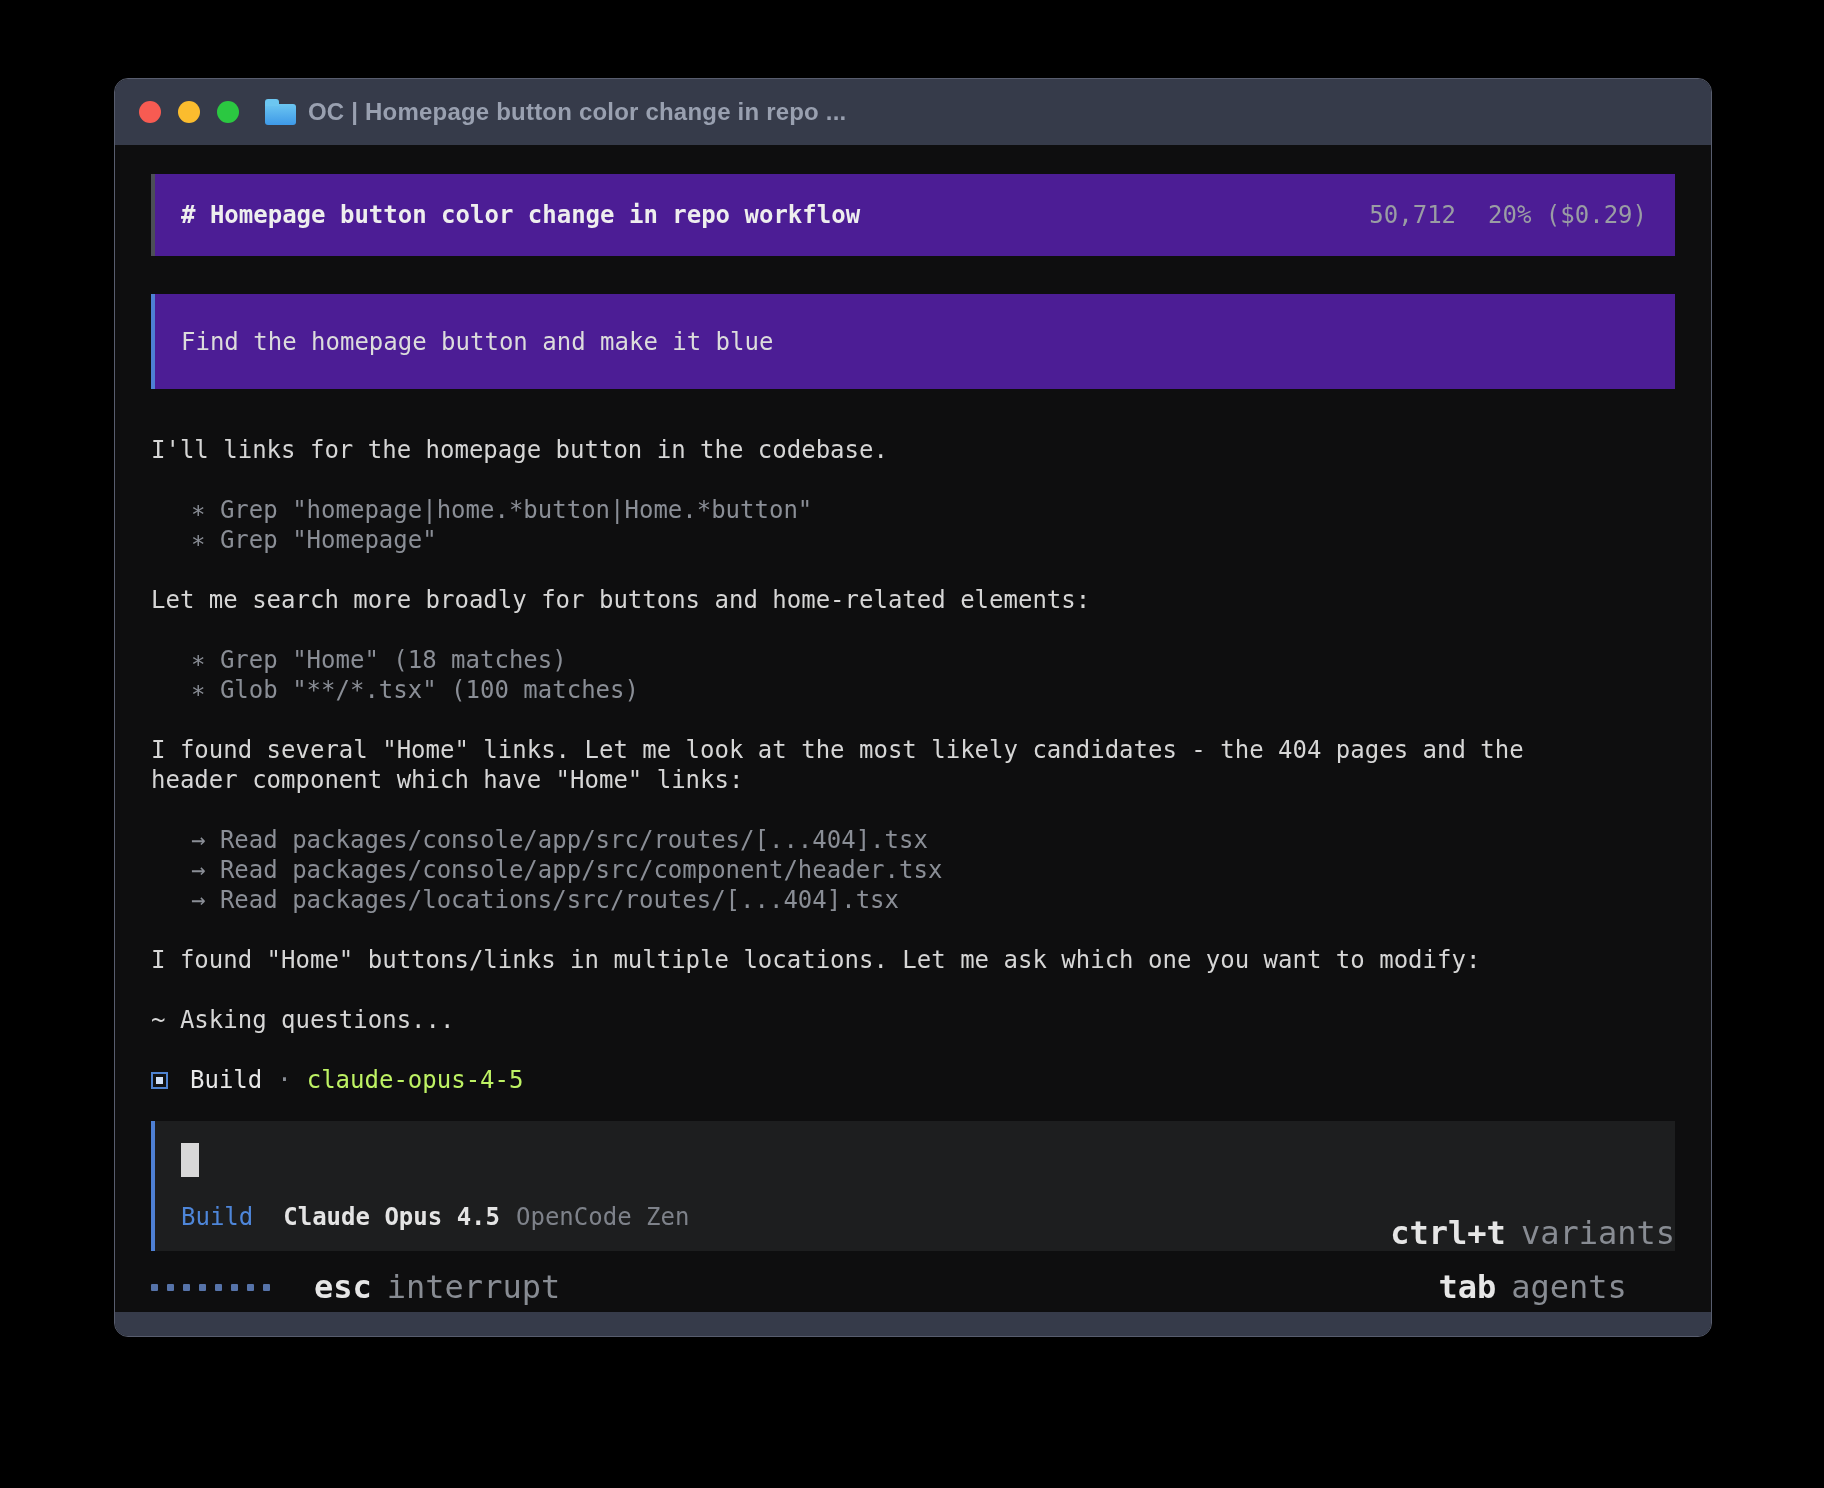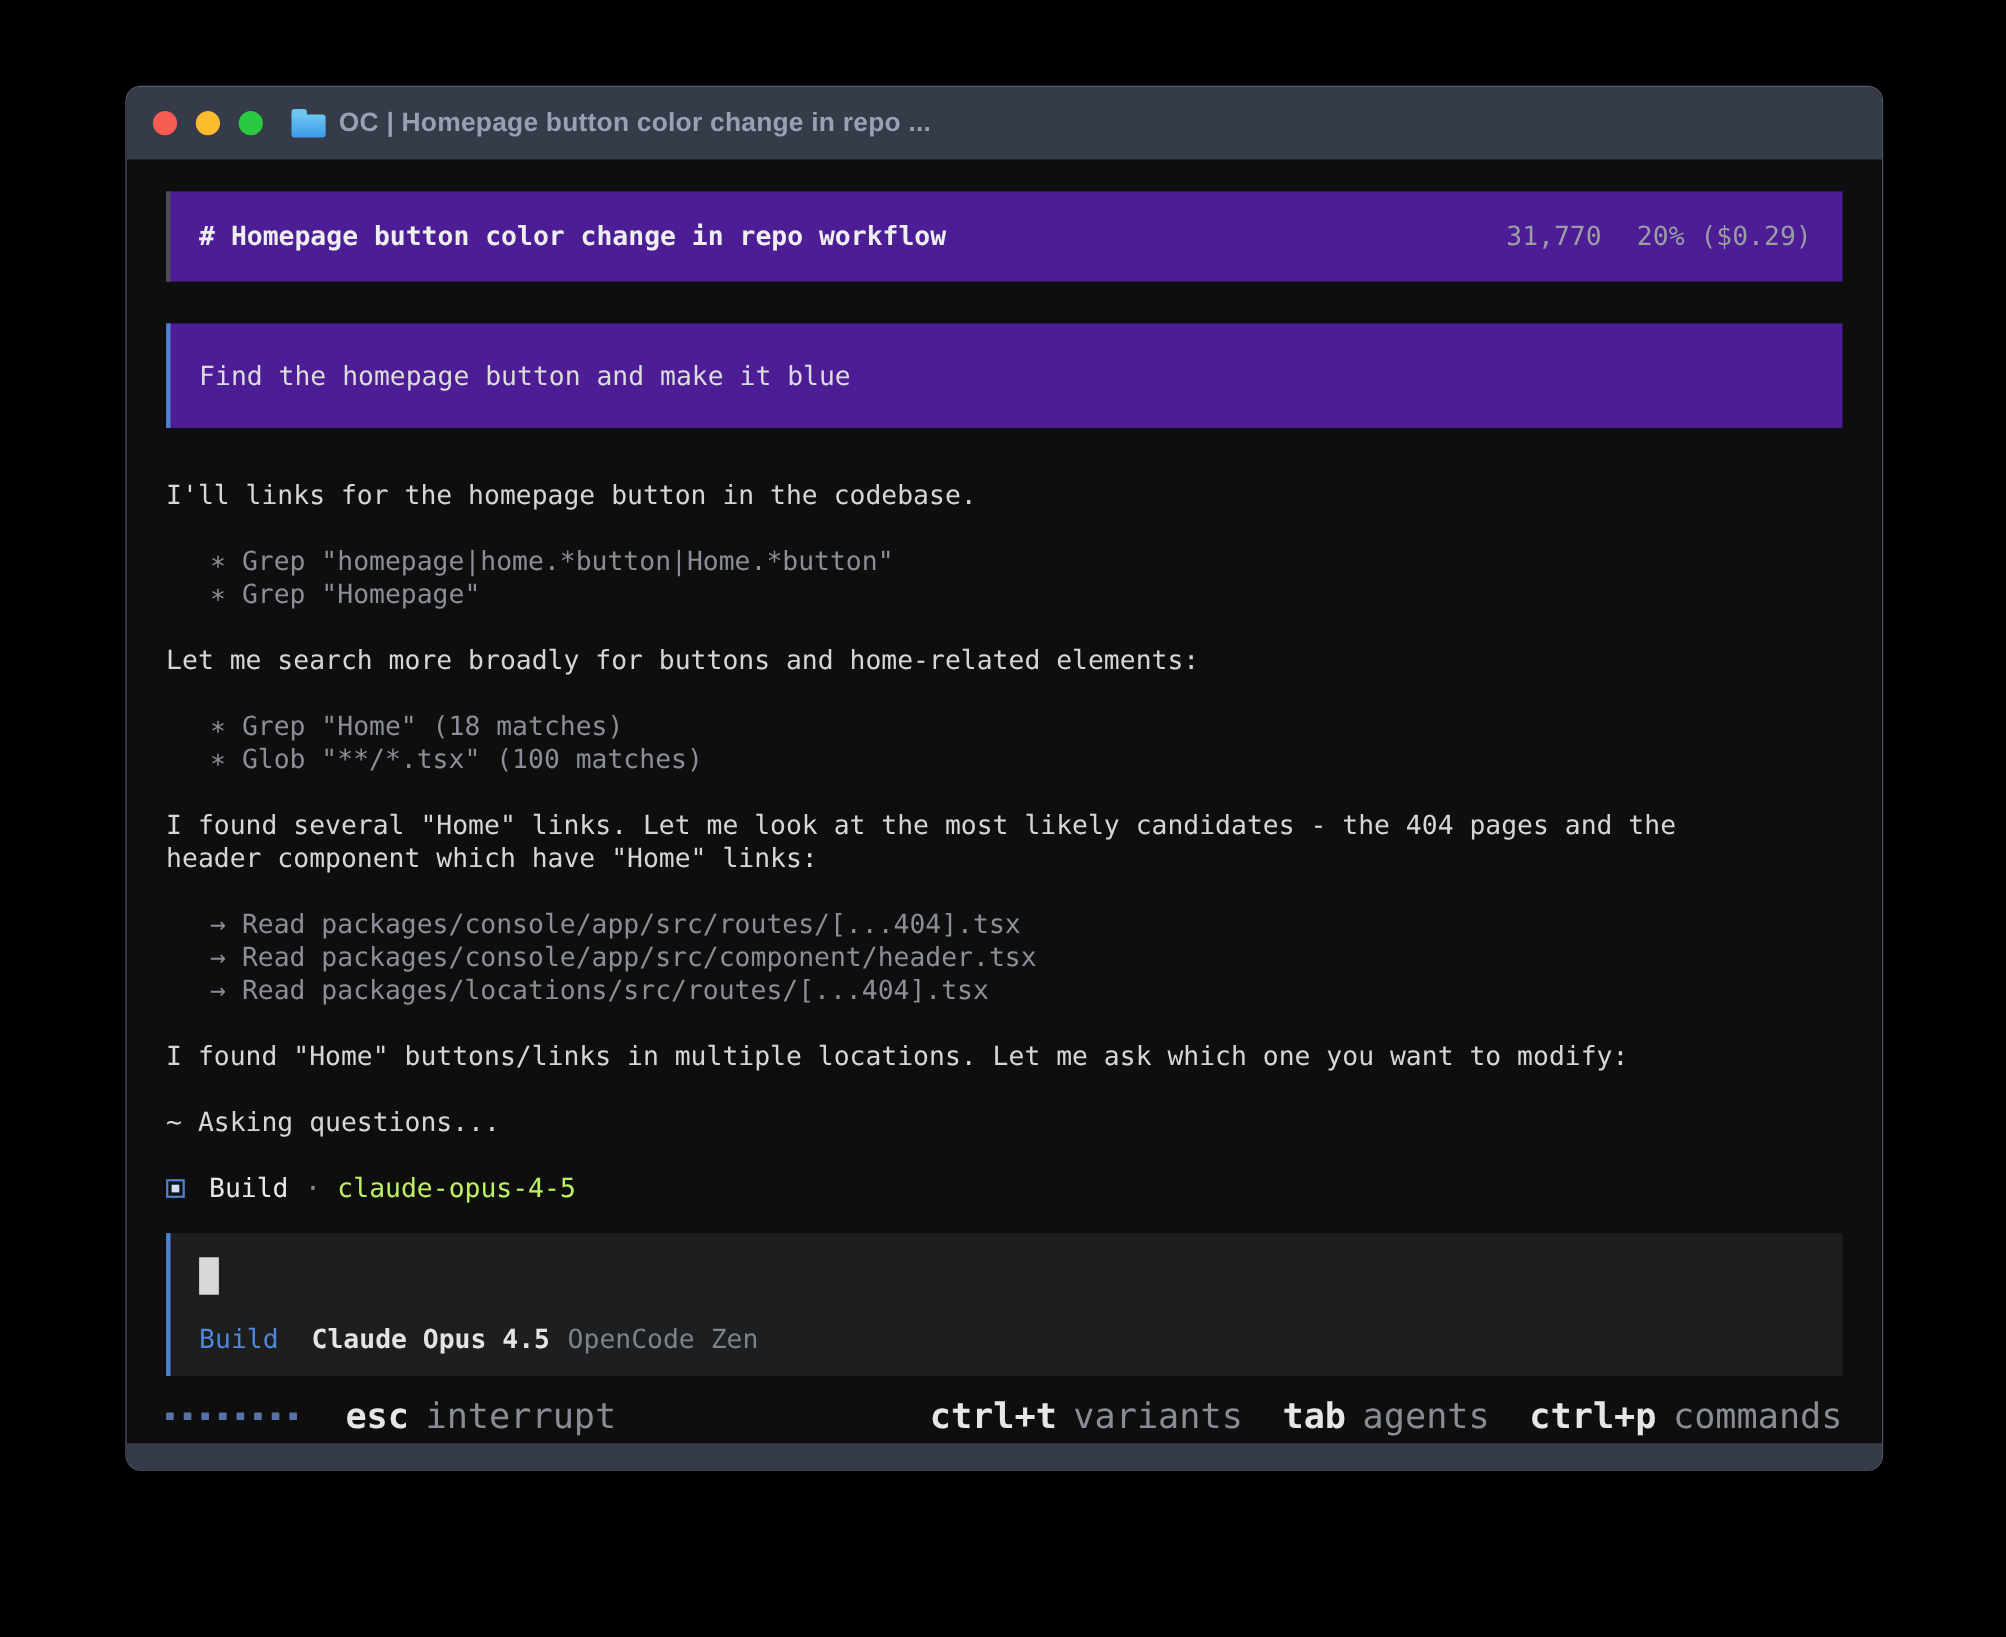--- a/index.html
+++ b/index.html
@@ -78,21 +78,21 @@
   
   .footer {
     margin-top:18px; height:36px; display:flex; align-items:center;
     justify-content:space-between; font-size:32px;
   }
   .footer-left { display:flex; align-items:center; }
   .dots { display:flex; gap:9px; margin-right:44px; align-items:center; }
   .dot { width:7px; height:7px; background:#5673a9; border-radius:1px; }
   .key { font-weight:bold; color:#e6e6e6; white-space:nowrap; }
   .hint-label { color:#888c93; margin-left:15px; white-space:nowrap; }
-  .footer-right { display:flex; gap:36px; align-items:center; }
+  .footer-right { display:flex; gap:16px; align-items:center;flex-direction:column; }
   .hint { display:flex; align-items:center; }
   
   .bottomstrip { flex:0 0 24px; background:#363b4a; }
 </style>
 </head>
 <body>
 
 <div class="stage">
   <div class="window">
 
@@ -104,21 +104,21 @@
       </div>
       <span class="folder"></span>
       <span class="window-title">OC | Homepage button color change in repo ...</span>
     </div>
 
     <div class="content">
 
       <div class="block header-block">
         <span class="session-title"># Homepage button color change in repo workflow</span>
         <span class="session-stats">
-          <span>31,770</span>
+          <span>50,712</span>
           <span>20% ($0.29)</span>
         </span>
       </div>
 
       <div class="block user-block">
         <span>Find the homepage button and make it blue</span>
       </div>
 
       <div class="conversation" id="conversation">
           <div class="line">I'll links for the homepage button in the codebase.</div>

